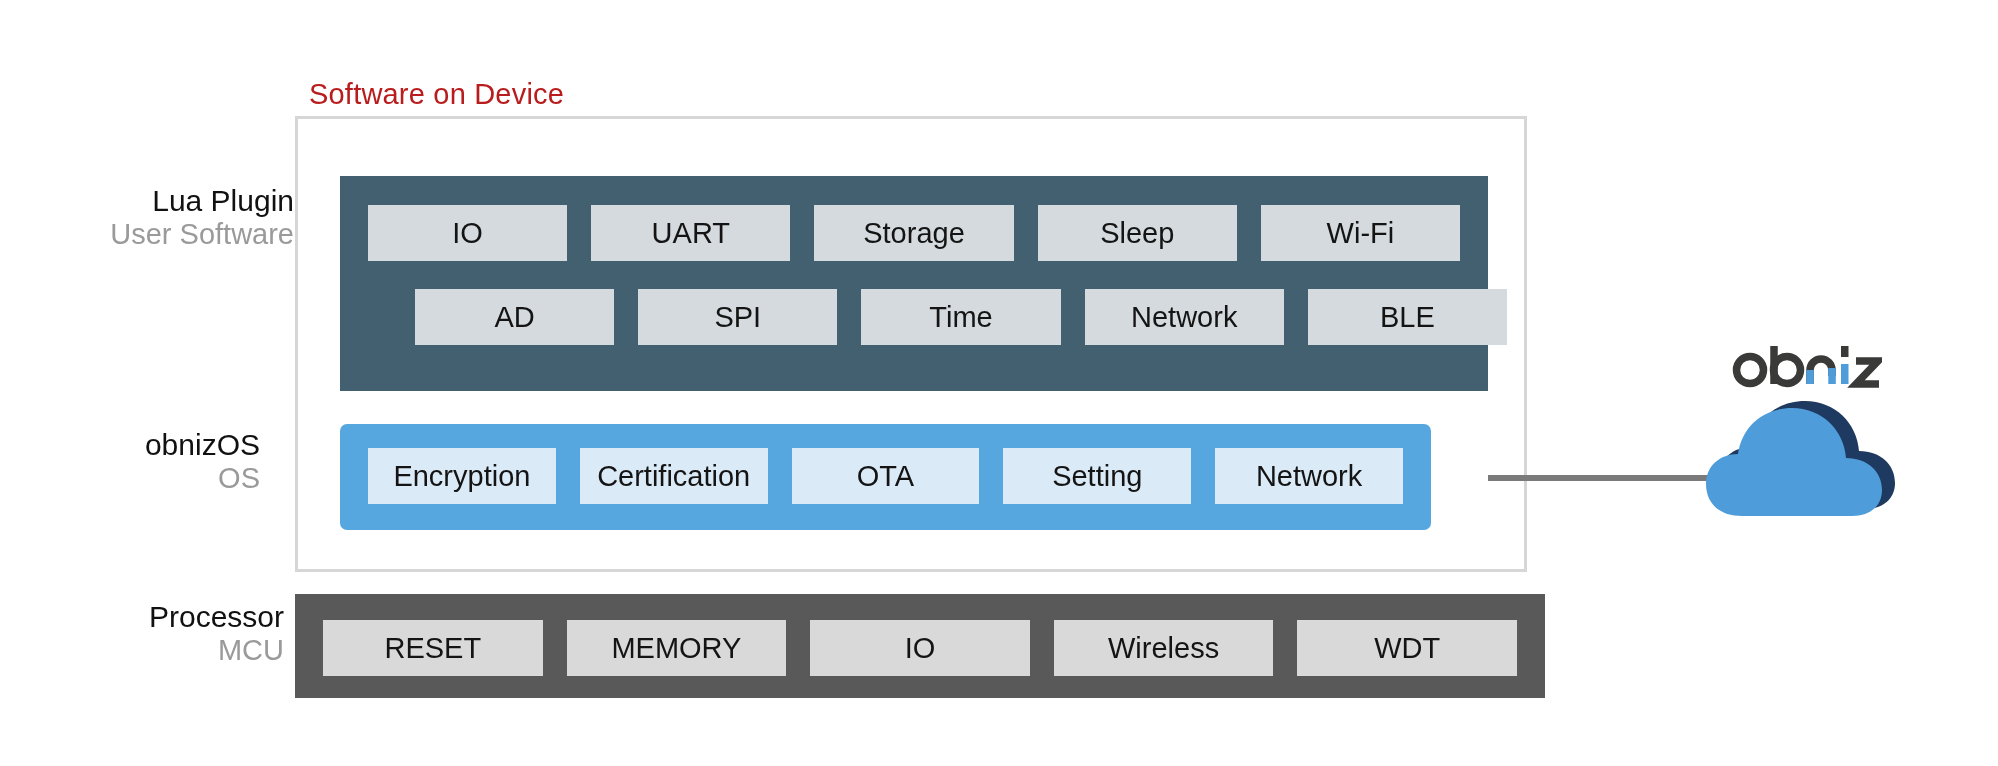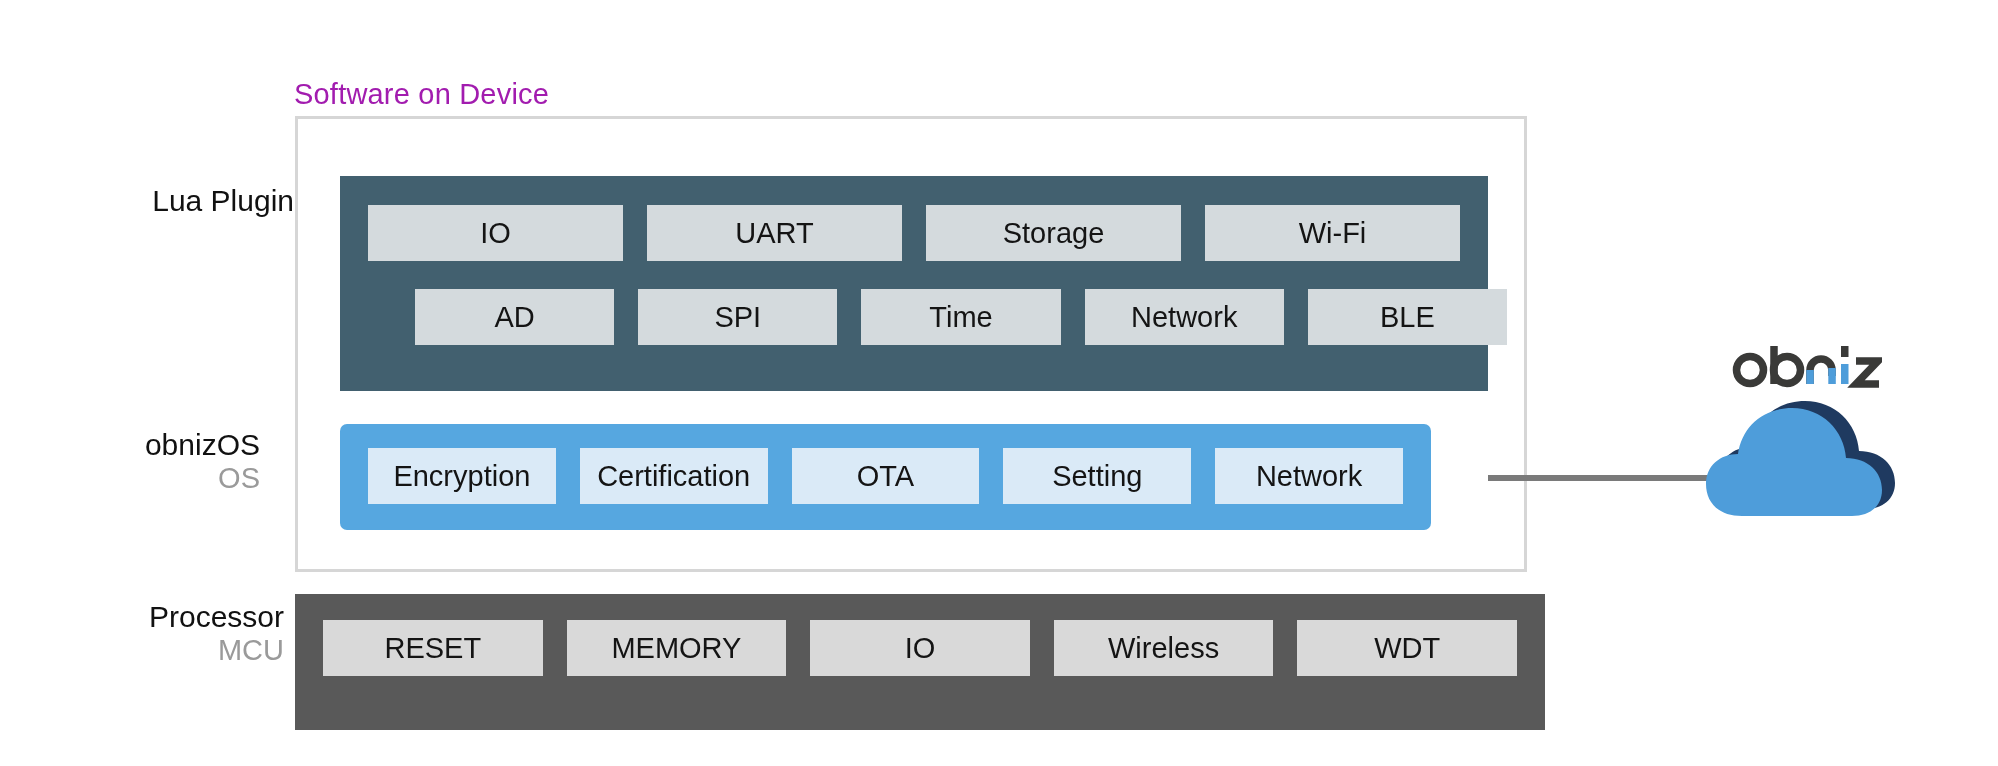--- a/index.html
+++ b/index.html
@@ -18,24 +18,24 @@
   #stage {
     position: absolute;
     left: 0; top: 0;
     width: 1998px;
     height: 766px;
   }
 
   
   .section-caption {
     position: absolute;
-    left: 294px;
+    left: 309px;
     top: 78px;
     font-size: 29px;
-    color: #a21caf;
+    color: #b91c1c;
     letter-spacing: 0.2px;
     white-space: nowrap;
   }
 
   
   .device-frame {
     position: absolute;
     left: 295px;
     top: 116px;
     width: 1232px;
@@ -90,21 +90,21 @@
     width: 1091px;
     height: 106px;
     background: #56a7e0;
     border-radius: 7px;
   }
 
   .band-mcu {
     left: 295px;
     top: 594px;
     width: 1250px;
-    height: 136px;
+    height: 104px;
     background: #595959;
   }
 
   
   .chip-row {
     position: absolute;
     left: 0;
     width: 100%;
     display: flex;
     justify-content: center;
@@ -174,37 +174,39 @@
 <body>
 
 <div id="stage">
 
   <div class="section-caption">Software on Device</div>
 
   <div class="device-frame"></div>
 
   <div class="row-label" id="label-lua">
     <span class="primary">Lua Plugin</span>
+    <span class="secondary">User Software</span>
   </div>
 
   <div class="row-label" id="label-obnizos">
     <span class="primary">obnizOS</span>
     <span class="secondary">OS</span>
   </div>
 
   <div class="row-label" id="label-mcu">
     <span class="primary">Processor</span>
     <span class="secondary">MCU</span>
   </div>
 
   <div class="band band-lua">
     <div class="chip-row row-1">
       <div class="chip chip-dark">IO</div>
       <div class="chip chip-dark">UART</div>
       <div class="chip chip-dark">Storage</div>
+      <div class="chip chip-dark">Sleep</div>
       <div class="chip chip-dark">Wi-Fi</div>
     </div>
     <div class="chip-row row-2">
       <div class="chip chip-dark">AD</div>
       <div class="chip chip-dark">SPI</div>
       <div class="chip chip-dark">Time</div>
       <div class="chip chip-dark">Network</div>
       <div class="chip chip-dark">BLE</div>
     </div>
   </div>

